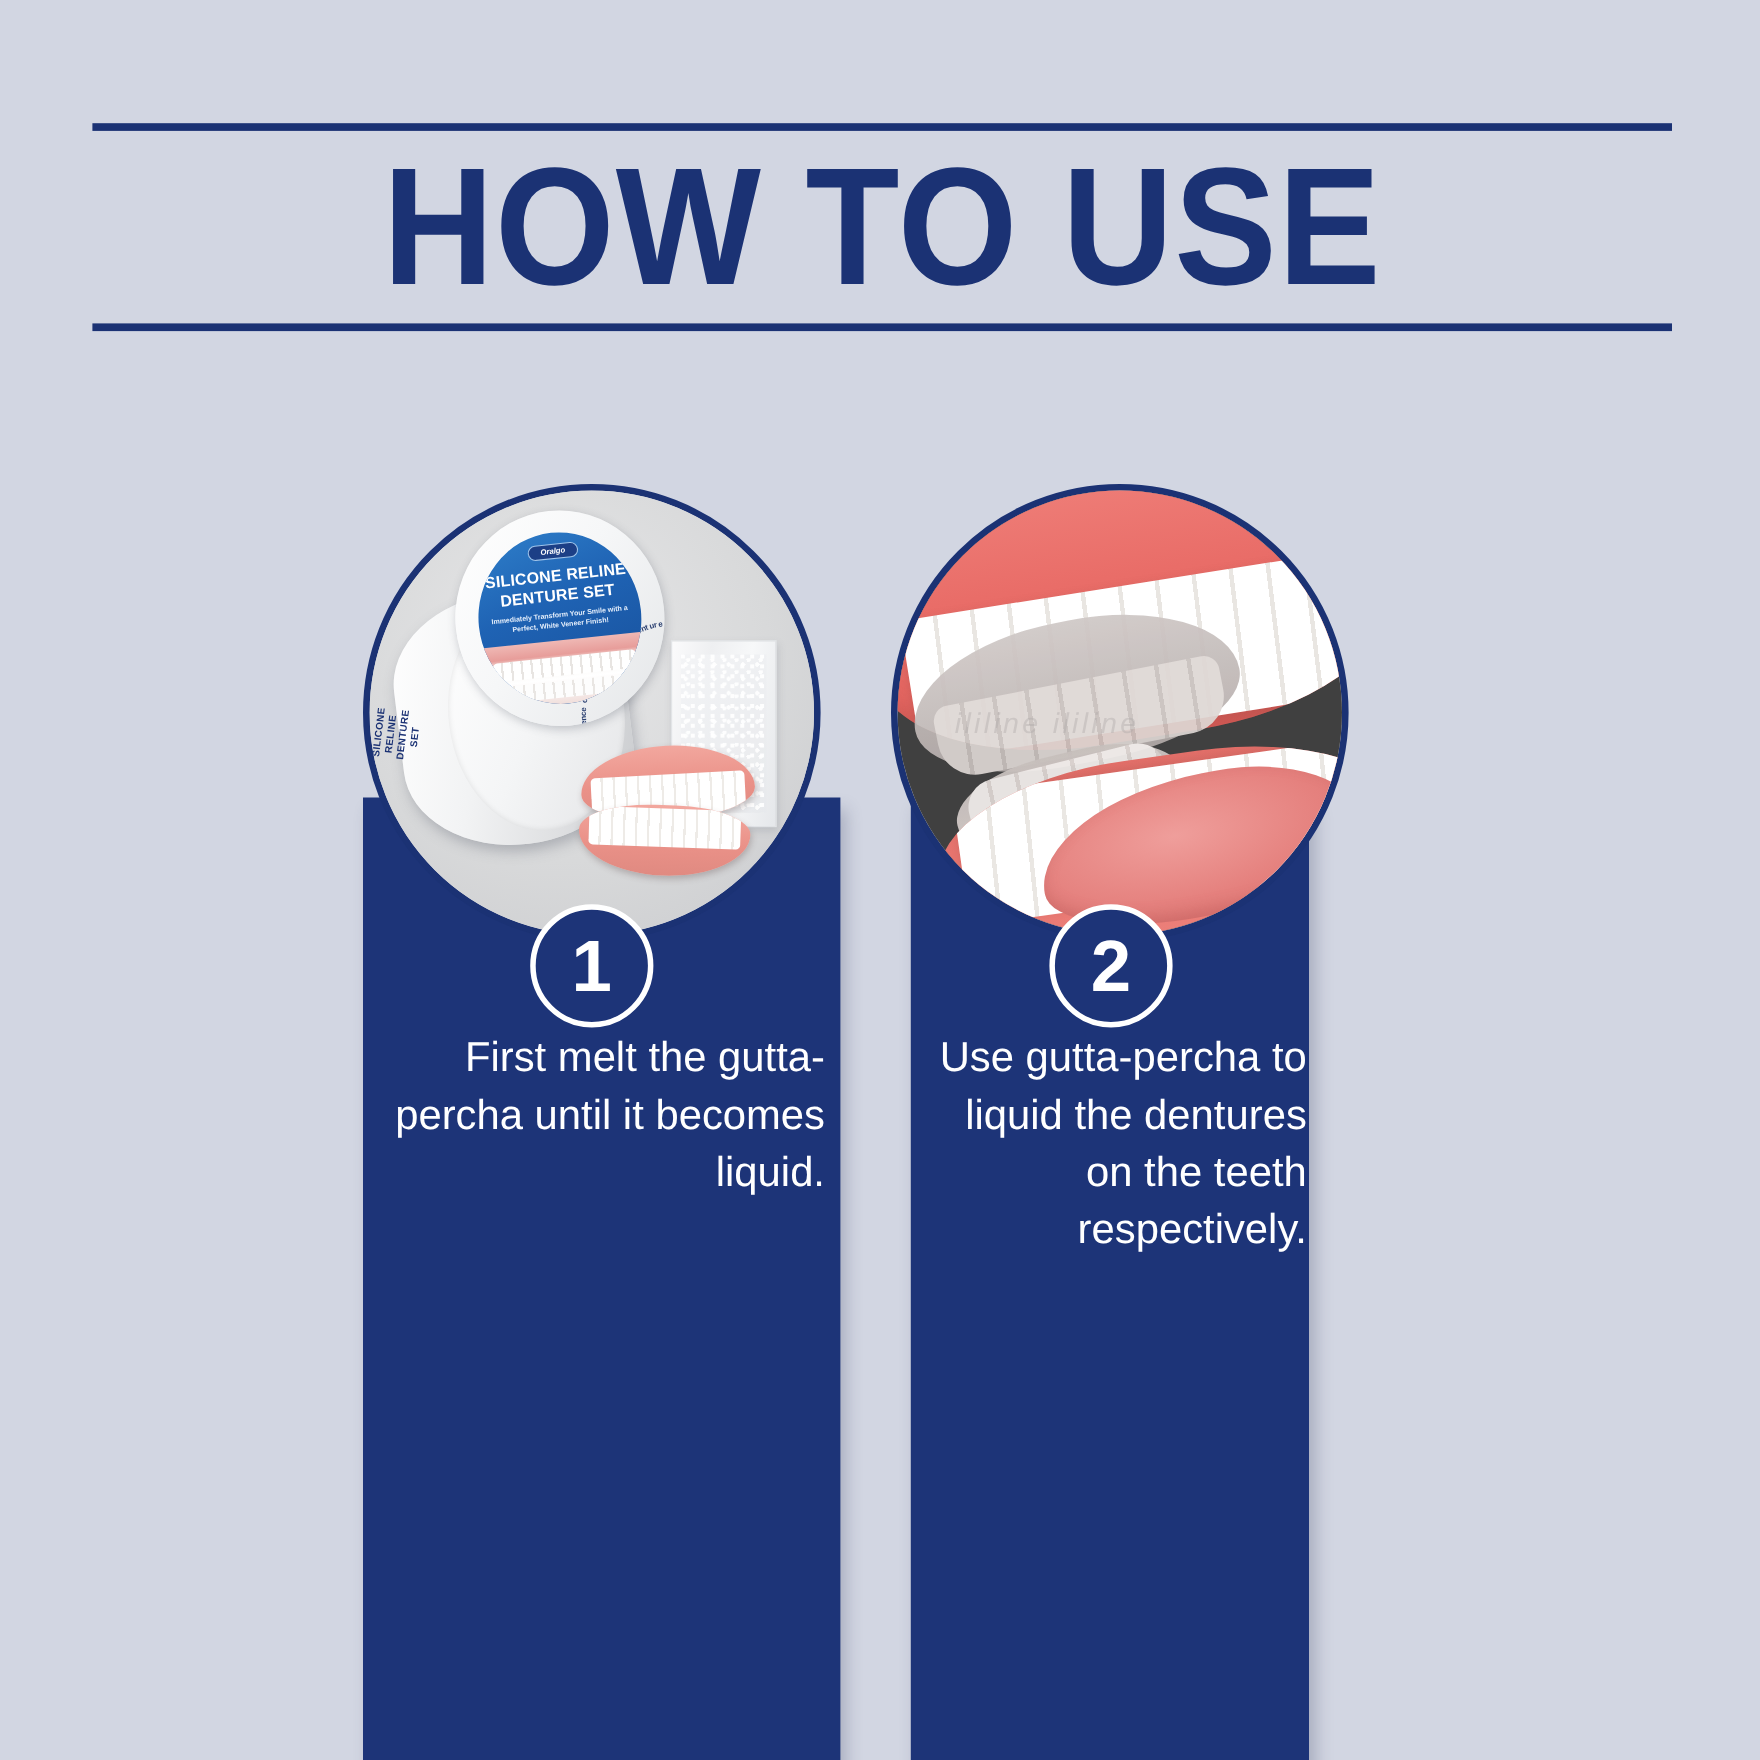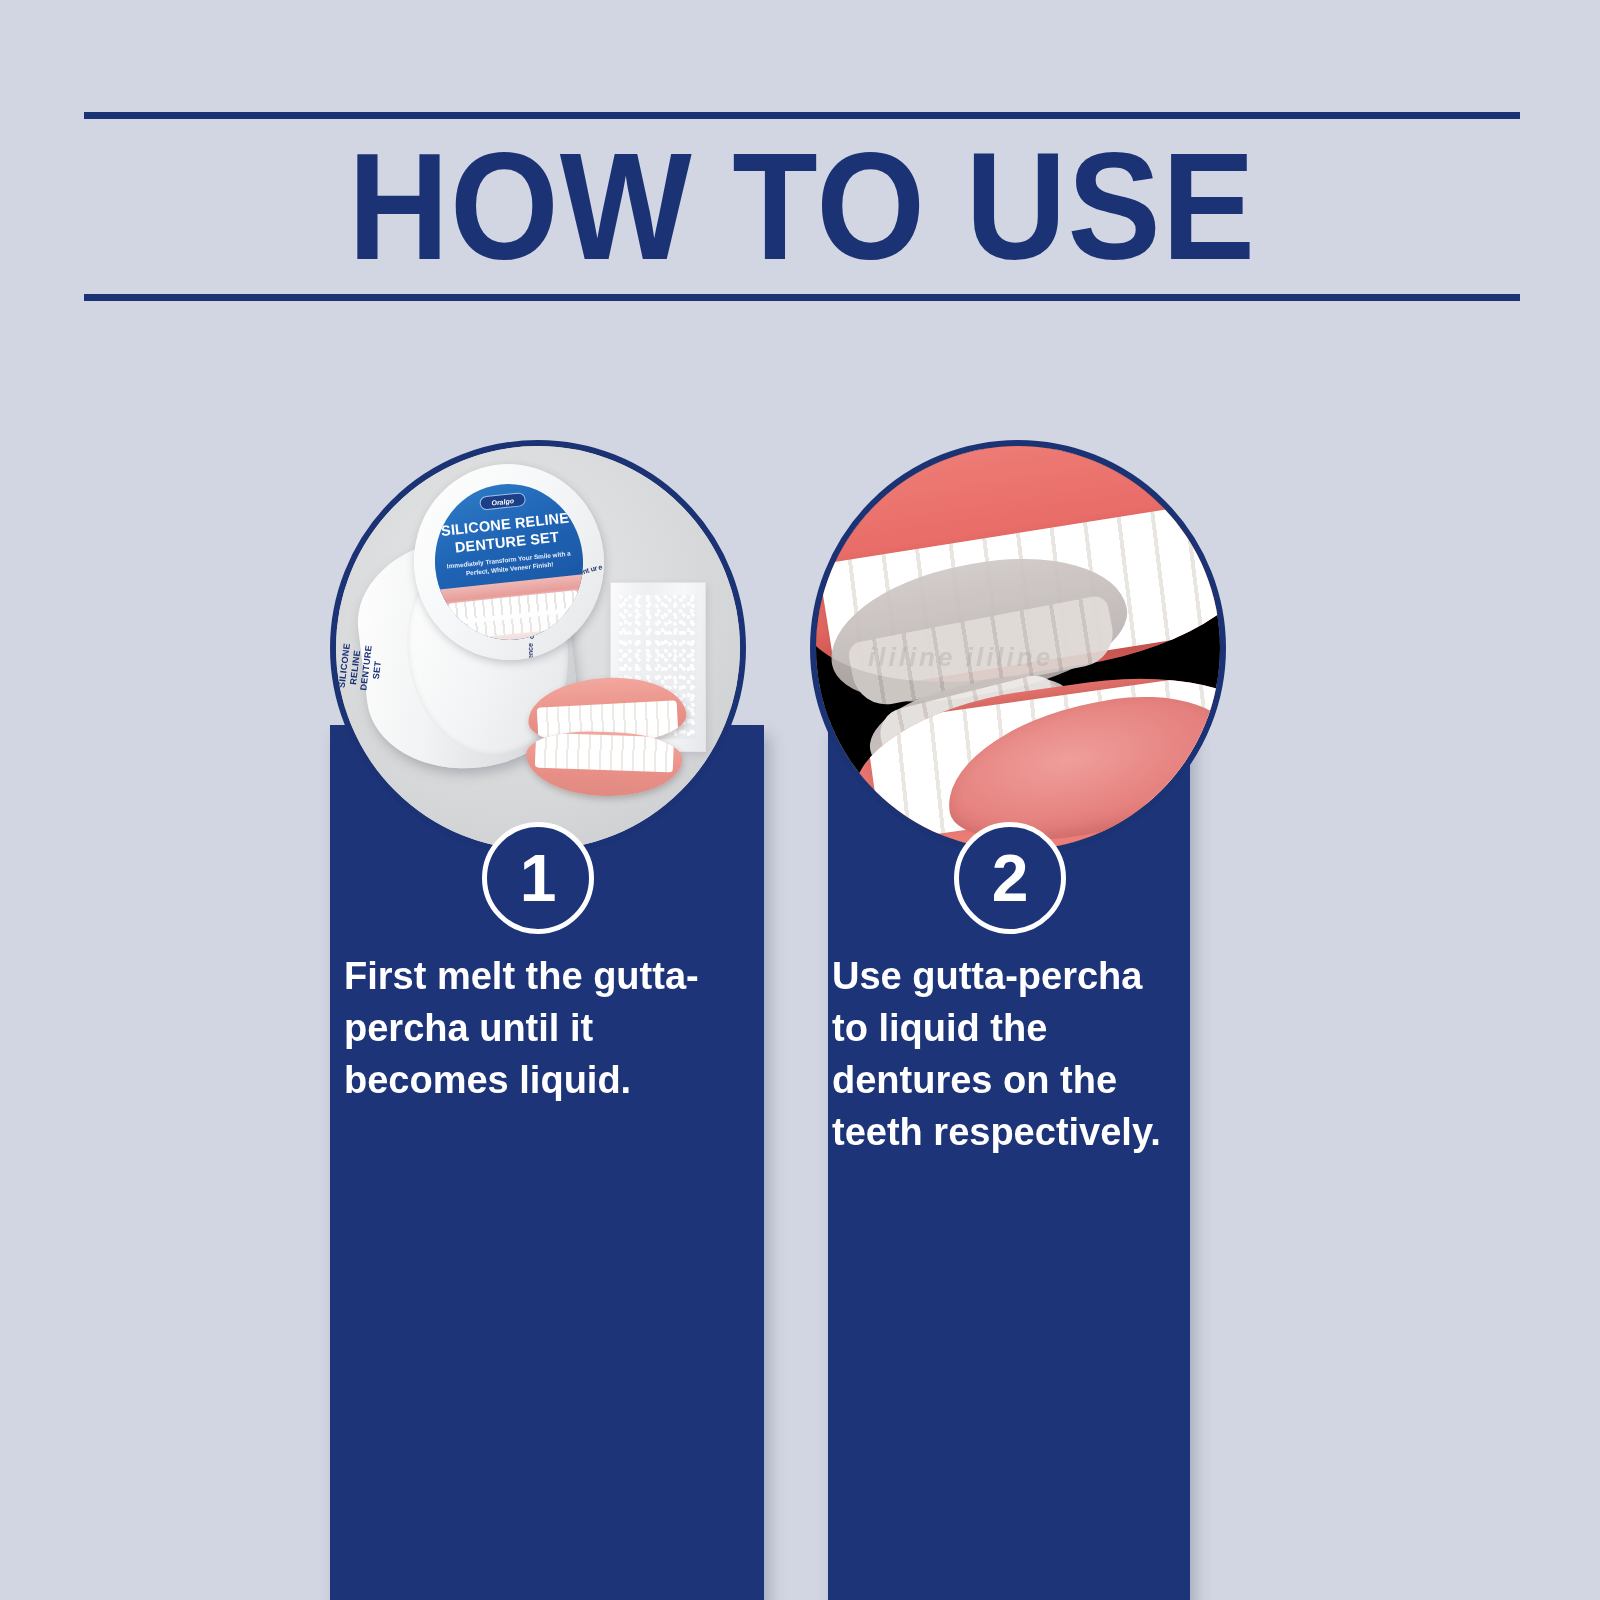--- a/index.html
+++ b/index.html
@@ -303,22 +303,21 @@
        #ffffff 0 9px, #eeebe7 9px 11px);
     border-radius: 4px 4px 10px 10px;
   }
   .denture-upper .teeth-row { bottom: 4%; }
   .denture-lower .teeth-row { top: 4%; border-radius: 10px 10px 4px 4px; }
 
   
   .scene2 {
     position: absolute;
     inset: 0;
-    background: #000000;
-    font-weight: bold;
+    background: #404040;
   }
   .upper-jaw {
     position: absolute;
     left: -26px;
     top: -24px;
     width: 470px;
     height: 250px;
     background: linear-gradient(180deg,#ef7f79 0%, #e96d68 40%, #e2625d 100%);
     border-radius: 50% 50% 46% 46% / 70% 70% 42% 42%;
     transform: rotate(-9deg);
@@ -441,26 +440,26 @@
     font-weight: 600;
     line-height: 102px;
     text-align: center;
     z-index: 6;
   }
   .step-2 .badge { left: 144px; }
 
   
   .caption {
     position: absolute;
-    top: 510px;
+    top: 496px;
     color: #ffffff;
     font-size: 38px;
     line-height: 52px;
-    text-align: left;
-    font-weight: 700;
+    text-align: right;
+    font-weight: 400;
   }
   .step-1 .caption { left: 14px; width: 406px; }
   .step-2 .caption { left: 22px; width: 356px; }
 </style>
 </head>
 <body>
 
 <div class="page">
 
   <div class="header">

